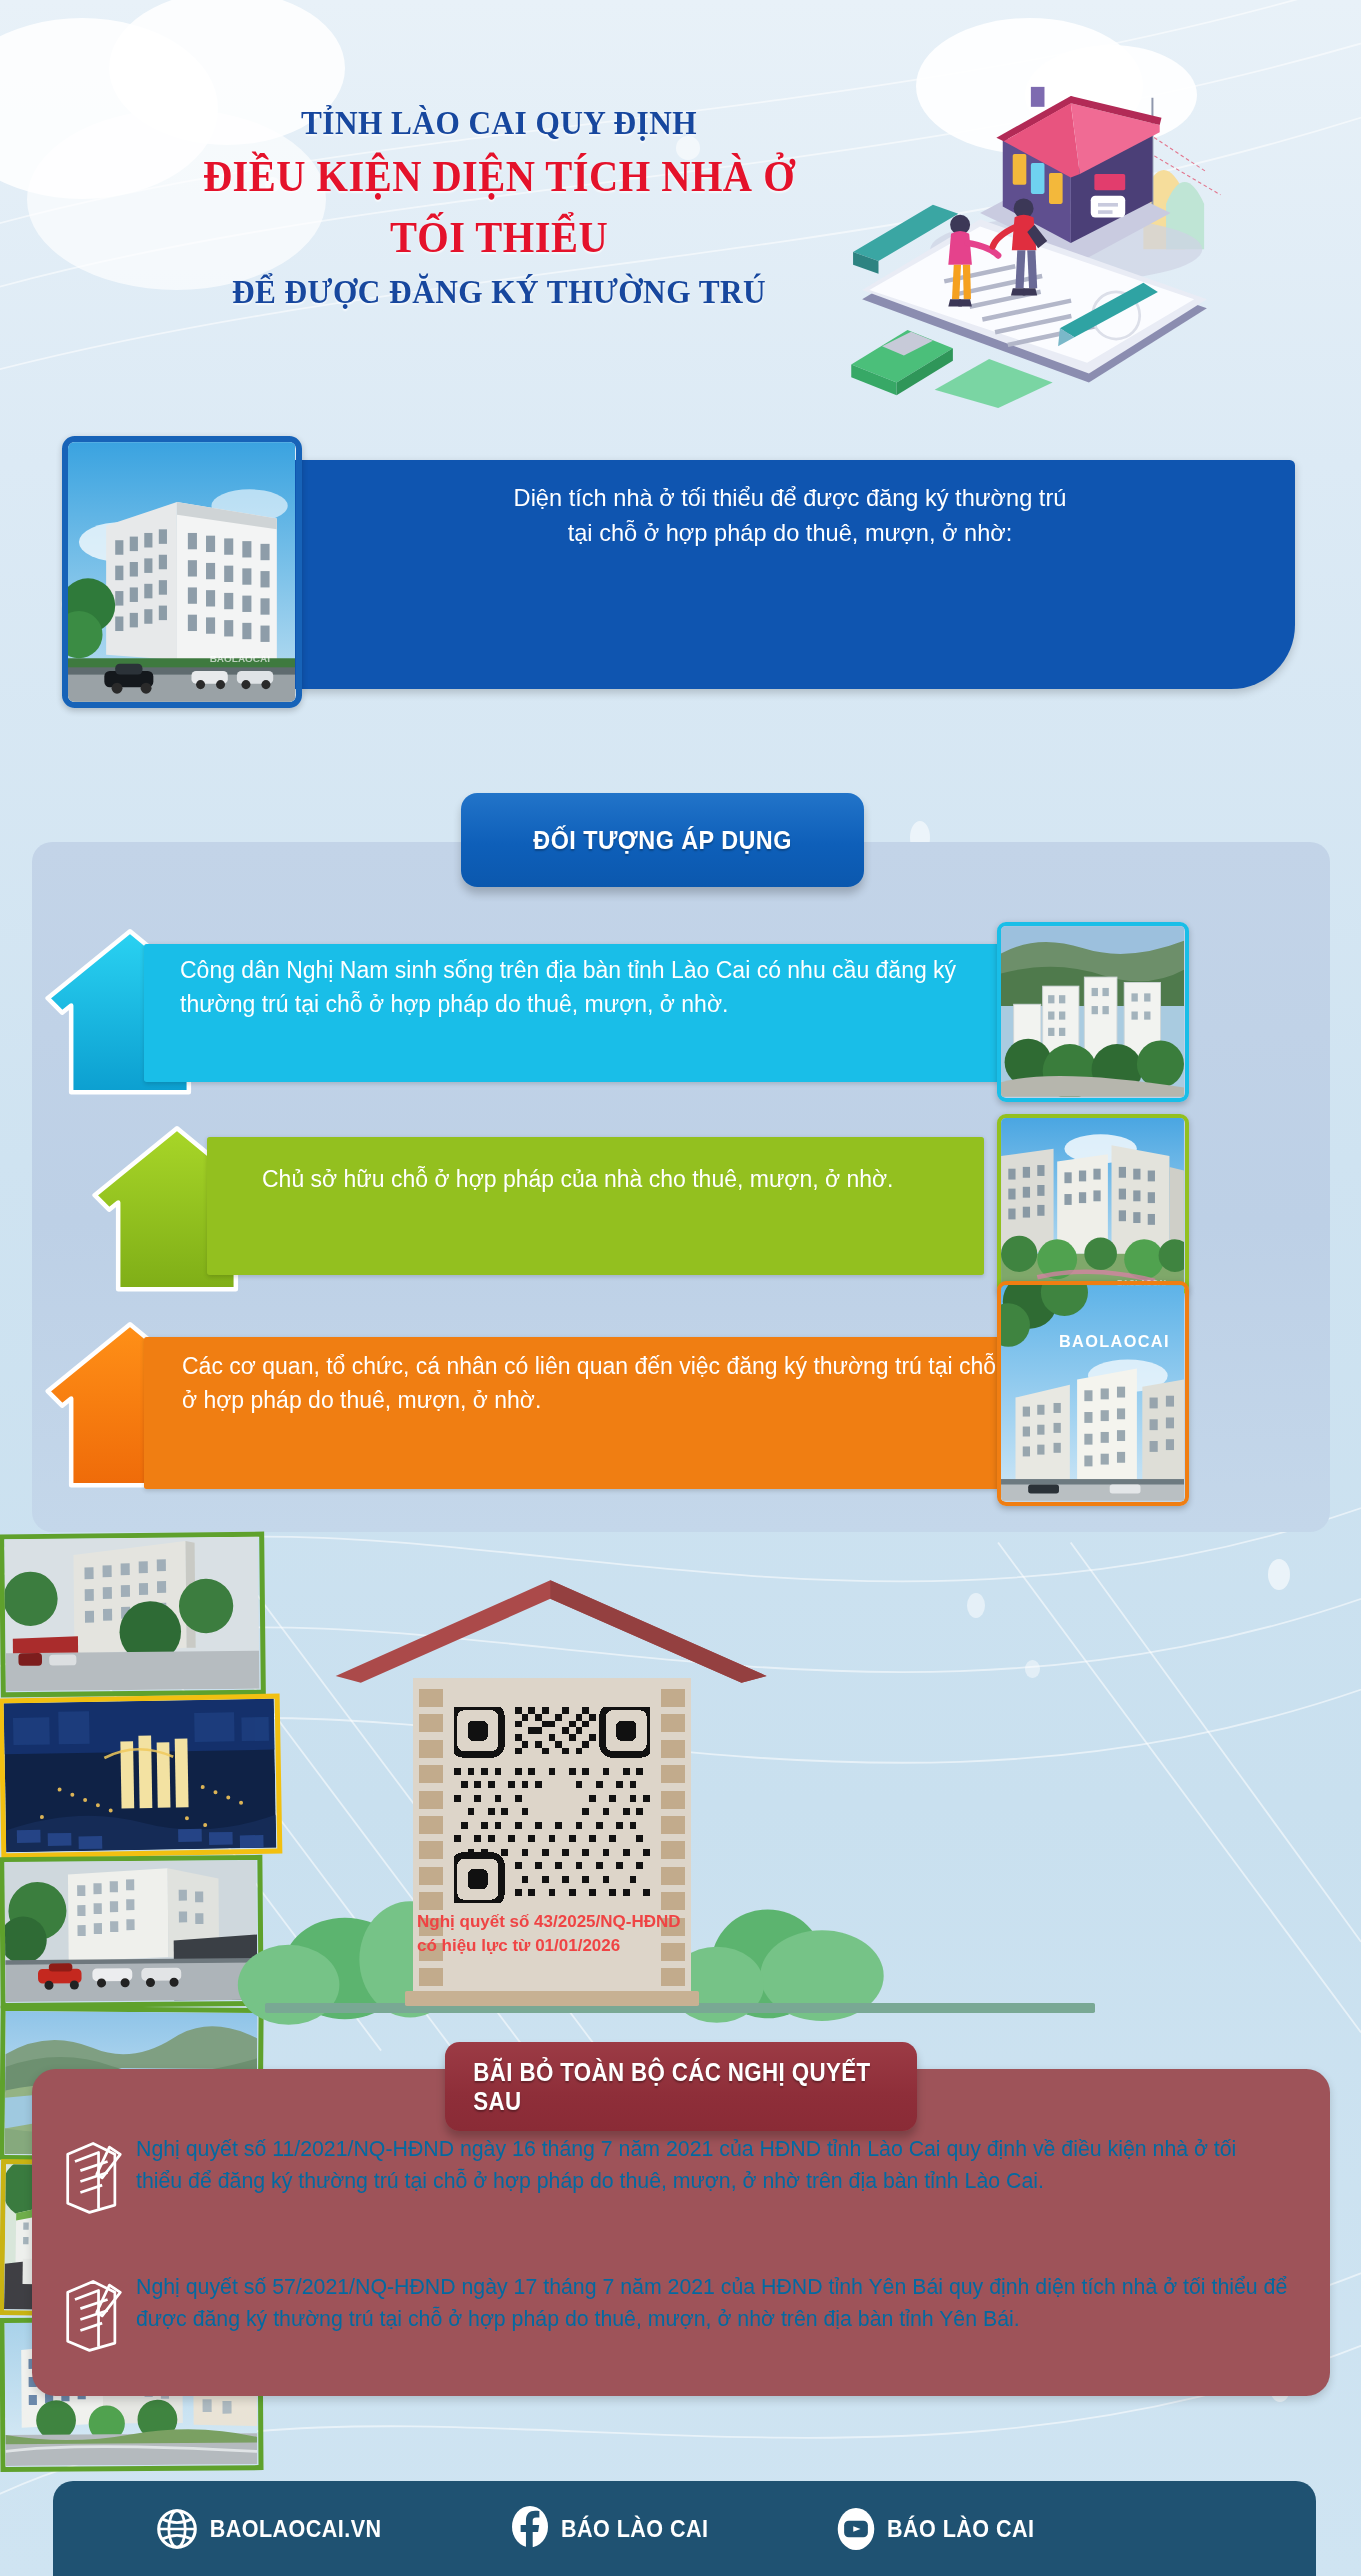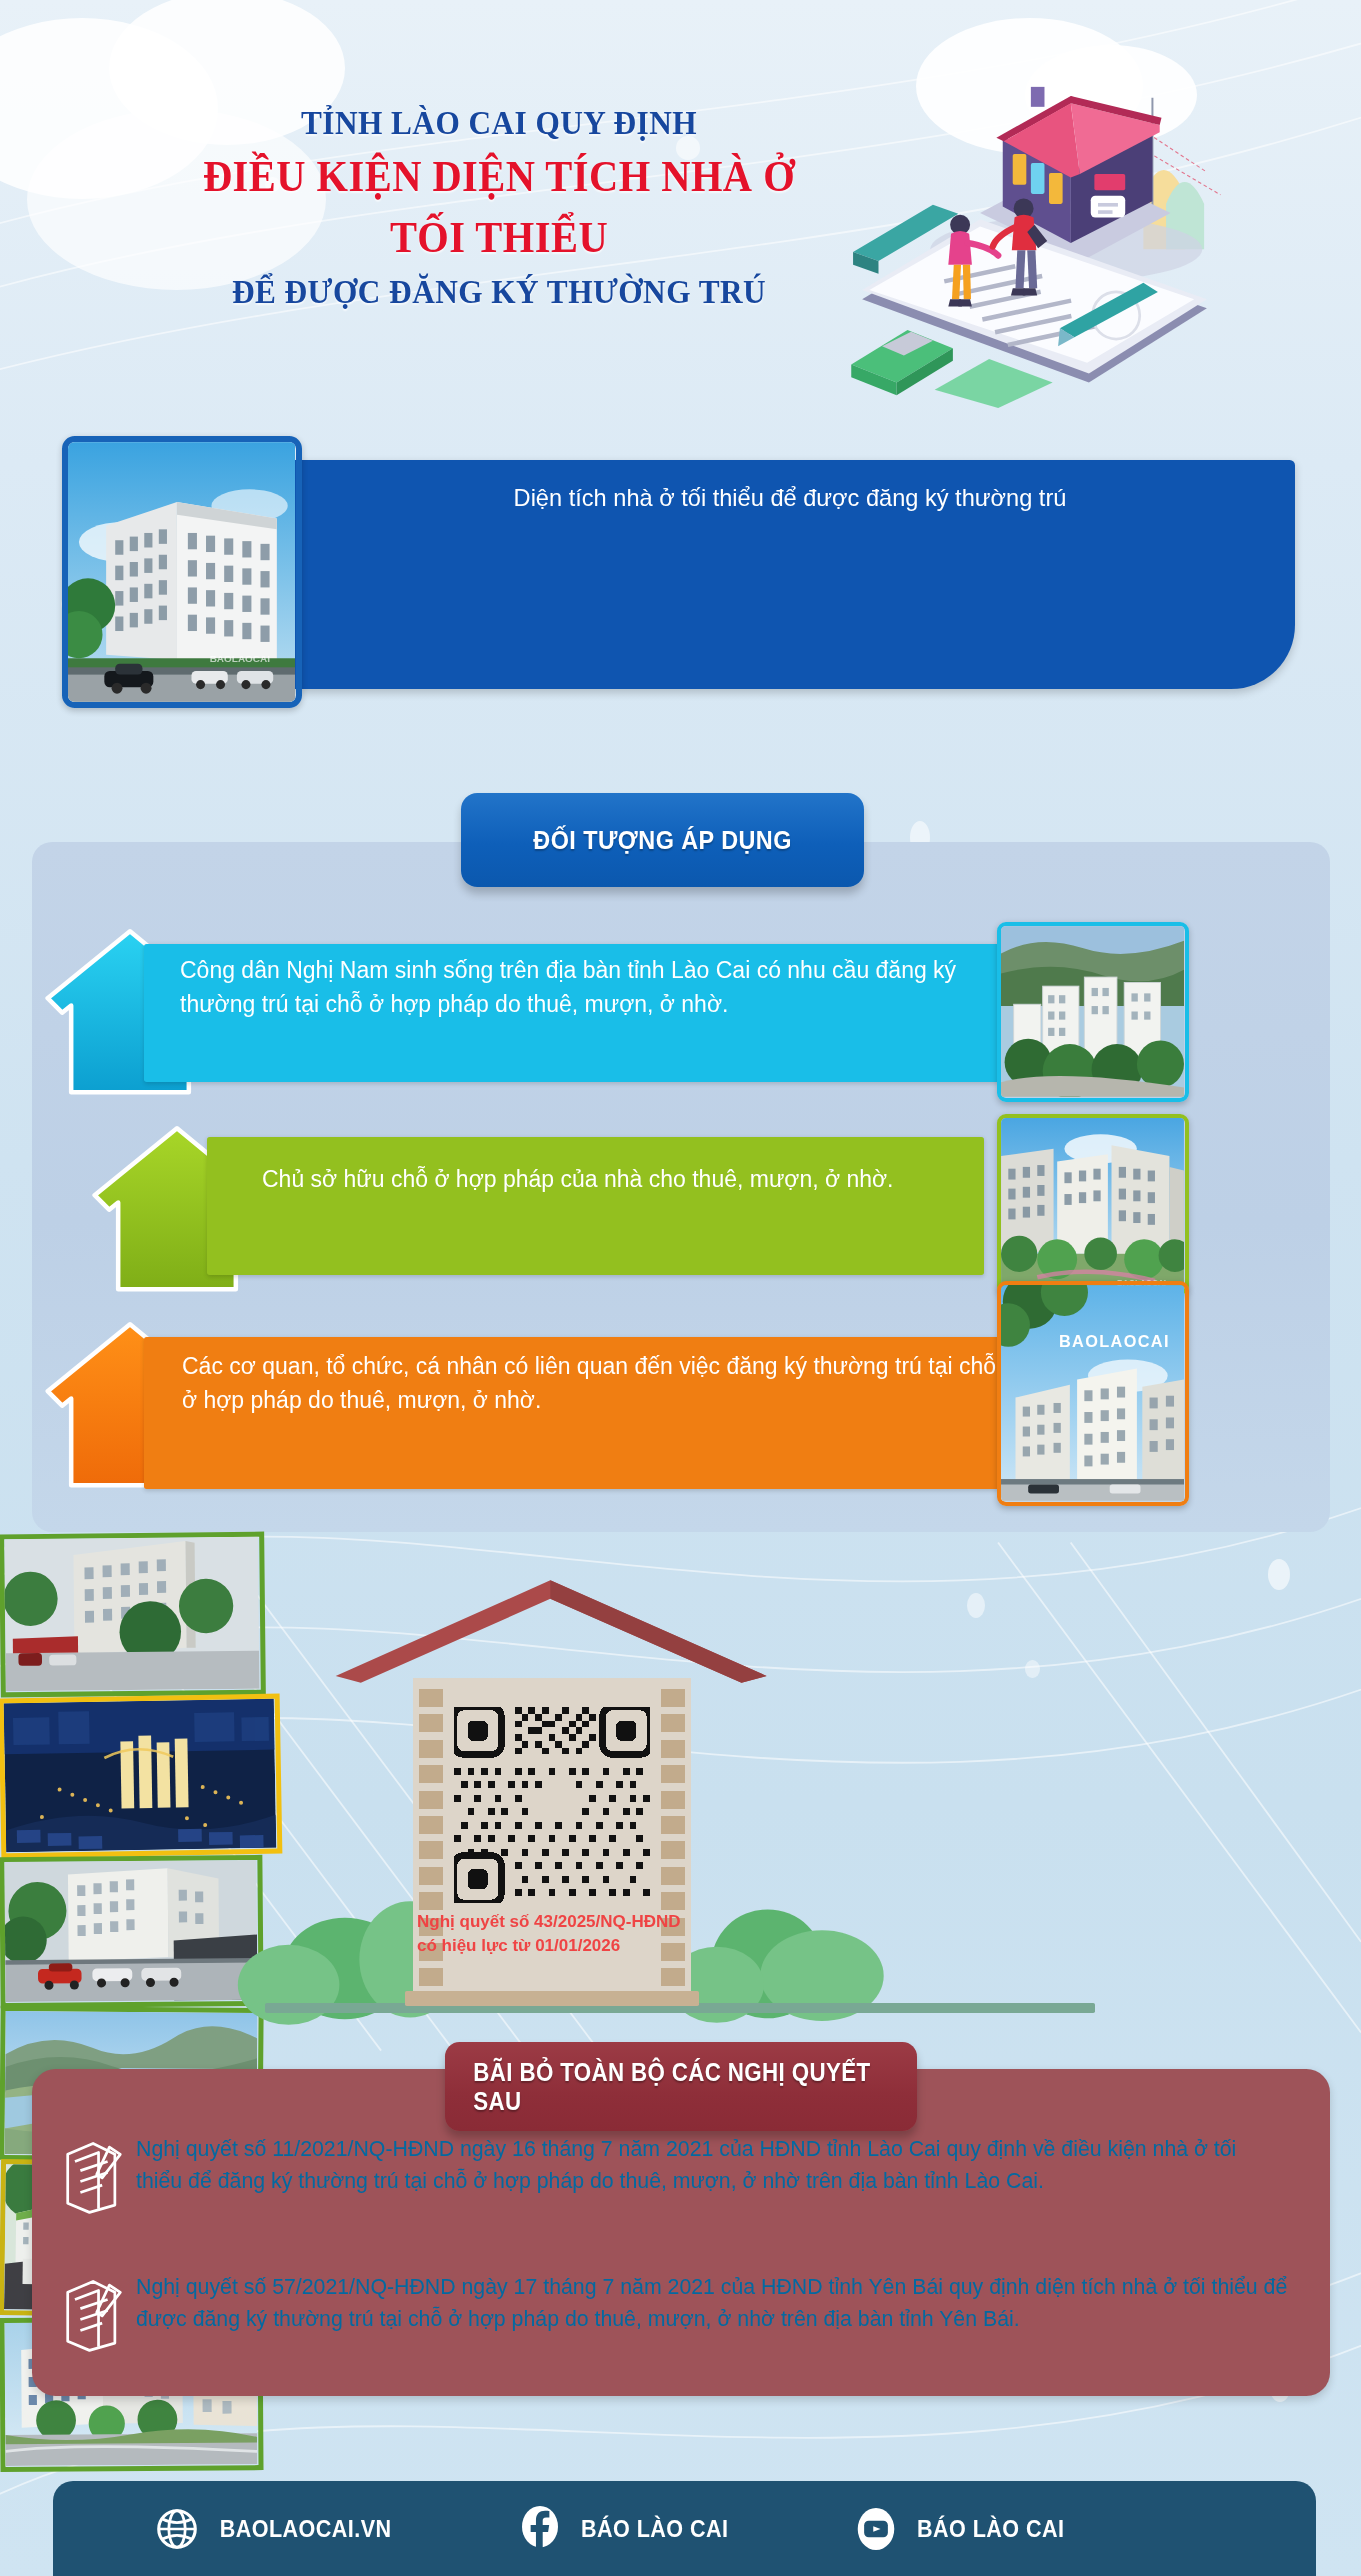--- a/index.html
+++ b/index.html
@@ -126,21 +126,21 @@
   }
   .repeal-item { position:absolute; color:#0369a1; font-size:21.3px; line-height:1.5; }
   .doc-icon { position:absolute; }
 
   
   .footer {
     position:absolute; left:53px; top:2481px; width:1263px; height:95px;
     background:#1F5272; border-radius:20px 20px 0 0;
     display:flex; align-items:center;
   }
-  .f-item { display:flex; align-items:center; gap:10px; }
+  .f-item { display:flex; align-items:center; gap:0; }
   .f-item span {
     color:#fff; font-weight:bold; font-size:24.5px; letter-spacing:0.5px;
     transform:scaleX(.88); white-space:nowrap;
   }
 </style>
 </head>
 <body>
 
 <div class="bg-sweeps">
   <svg width="1361" height="2576" style="position:absolute;left:0;top:0" viewBox="0 0 1500 2839">
@@ -345,20 +345,21 @@
         <rect x="186" y="252" width="40" height="14" rx="5" fill="#dfe3e6"></rect>
         <circle cx="196" cy="267" r="5" fill="#2a2a2a"></circle>
           <circle cx="218" cy="267" r="5" fill="#2a2a2a"></circle>
       </g>
       <text x="156" y="242" font-family="Liberation Sans, sans-serif" font-size="11" font-weight="bold" fill="#ffffff" opacity=".65">BAOLAOCAI</text>
     </svg>
   </div>
 
   <div class="hero-text">
     <div>Diện tích nhà ở tối thiểu để được đăng ký thường trú</div>
+    <div>tại chỗ ở hợp pháp do thuê, mượn, ở nhờ:</div>
   </div>
 
 </div>
 
 <div class="sec-applies"></div>
 
 <div class="badge-blue">
   <span>ĐỐI TƯỢNG ÁP DỤNG</span>
 </div>
 

